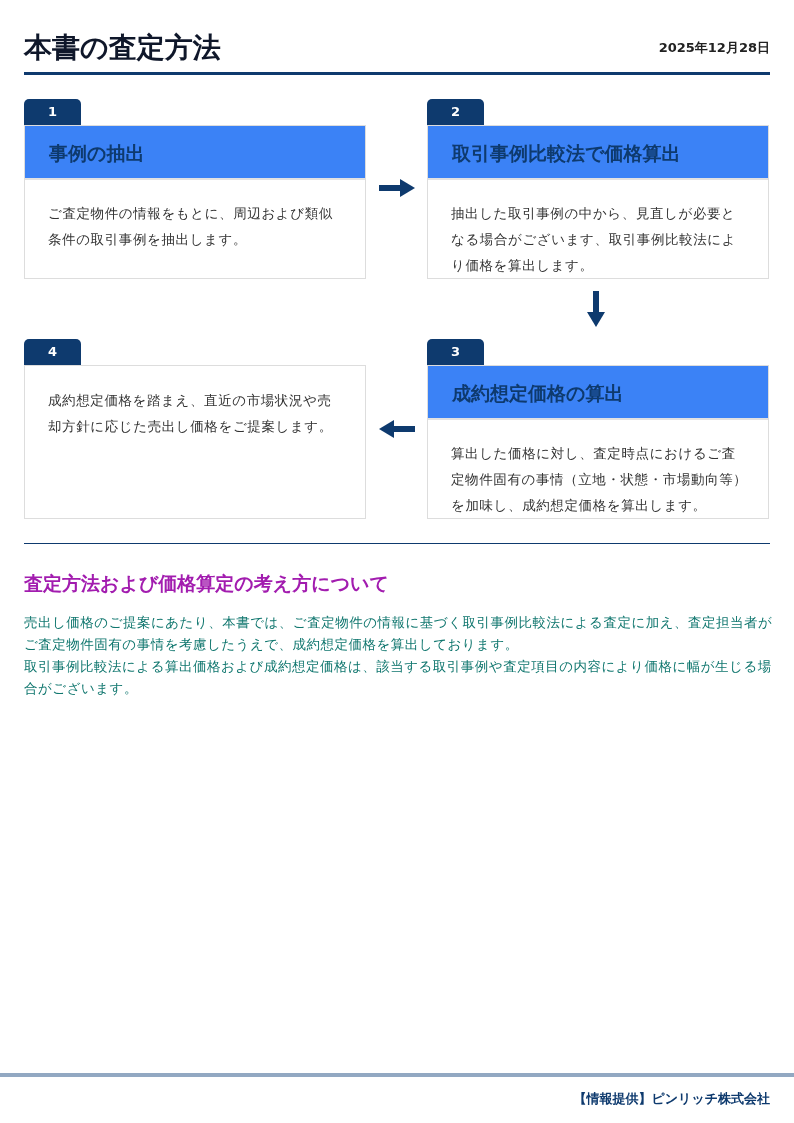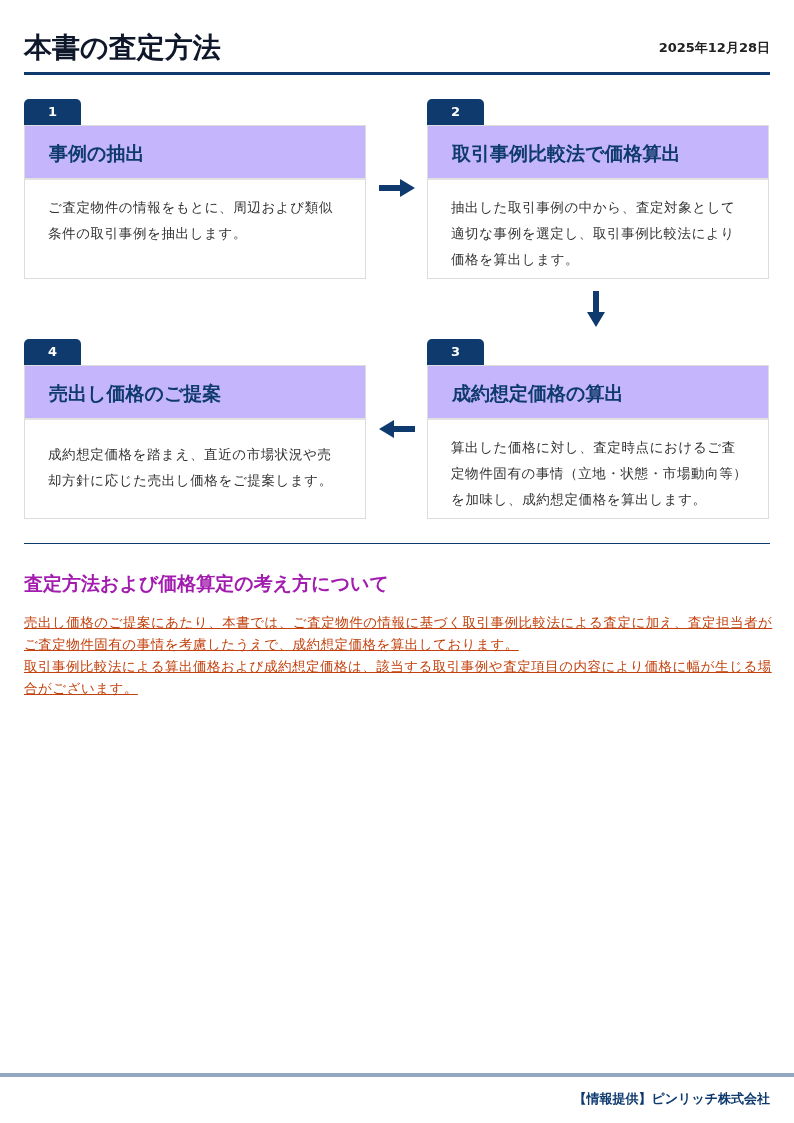--- a/index.html
+++ b/index.html
@@ -28,42 +28,42 @@
     position: absolute; left: 0; top: 0; width: 57px; height: 26px;
     background: #0e3a6e; border-radius: 5px 5px 0 0;
     color: #ffffff; font-size: 13px; font-weight: bold;
     line-height: 26px; text-indent: 24px;
   }
   .step-card {
     position: absolute; left: 0; top: 26px; width: 340px; height: 152px;
     border: 1px solid #dddddd; background: #ffffff;
   }
   .step-head {
-    height: 54px; background: #c4b5fd; border-bottom: 2px solid #e2e2e2;
+    height: 54px; background: #3b82f6; border-bottom: 2px solid #e2e2e2;
     padding-left: 24px; box-sizing: border-box;
     font-size: 19px; font-weight: bold; color: #0e3a6e; line-height: 54px;
   }
   .step-body {
-    padding: 14px 20px 0 23px;
+    padding: 20px 20px 0 23px;
     font-size: 13.5px; color: #333333; line-height: 26px; letter-spacing: 0.6px;
   }
   .arrow { position: absolute; }
   .divider {
     position: absolute; left: 24px; top: 543px; width: 746px; height: 0;
     border-top: 1px solid #0e3a6e;
   }
   .section-title {
     position: absolute; left: 24px; top: 568px;
     font-size: 19px; font-weight: bold; color: #a21caf; line-height: 30px;
   }
   .section-body {
     position: absolute; left: 24px; top: 611px; width: 750px;
   }
   .section-body p {
-    margin: 0; font-size: 13.5px; line-height: 22px; color: #c2410c; letter-spacing: 0.5px; text-decoration: underline;
+    margin: 0; font-size: 13.5px; line-height: 22px; color: #0f766e; letter-spacing: 0.5px;
   }
   .footer-bar {
     position: absolute; left: 0; top: 1073px; width: 794px; height: 4px;
     background: #92a8c2;
   }
   .footer-text {
     position: absolute; right: 24px; top: 1089px;
     font-size: 13px; font-weight: bold; color: #0e3a6e; line-height: 20px; text-align: center;
   }
 </style>
@@ -87,35 +87,34 @@
   <svg width="36" height="20" viewBox="0 0 36 20">
     <rect x="0" y="7" width="22" height="6" fill="#0e3a6e"></rect>
     <polygon points="21,1 36,10 21,19" fill="#0e3a6e"></polygon>
   </svg>
 </div>
 
 <div class="step" style="left:427px; top:99px;">
   <div class="step-tab">2</div>
   <div class="step-card">
     <div class="step-head">取引事例比較法で価格算出</div>
-    <div class="step-body">抽出した取引事例の中から、査定対象として適切な事例を選定し、取引事例比較法により価格を算出します。</div>
+    <div class="step-body">抽出した取引事例の中から、見直しが必要となる場合がございます、取引事例比較法により価格を算出します。</div>
   </div>
 </div>
 
 <div class="arrow" style="left:586px; top:291px;">
   <svg width="20" height="36" viewBox="0 0 20 36">
     <rect x="7" y="0" width="6" height="22" fill="#0e3a6e"></rect>
     <polygon points="1,21 19,21 10,36" fill="#0e3a6e"></polygon>
   </svg>
 </div>
 
 <div class="step" style="left:24px; top:339px;">
   <div class="step-tab">4</div>
   <div class="step-card">
-    <div class="step-head">売出し価格のご提案</div>
     <div class="step-body" style="padding-top:21px;">成約想定価格を踏まえ、直近の市場状況や売却方針に応じた売出し価格をご提案します。</div>
   </div>
 </div>
 
 <div class="arrow" style="left:379px; top:419px;">
   <svg width="36" height="20" viewBox="0 0 36 20">
     <rect x="14" y="7" width="22" height="6" fill="#0e3a6e"></rect>
     <polygon points="15,1 0,10 15,19" fill="#0e3a6e"></polygon>
   </svg>
 </div>

